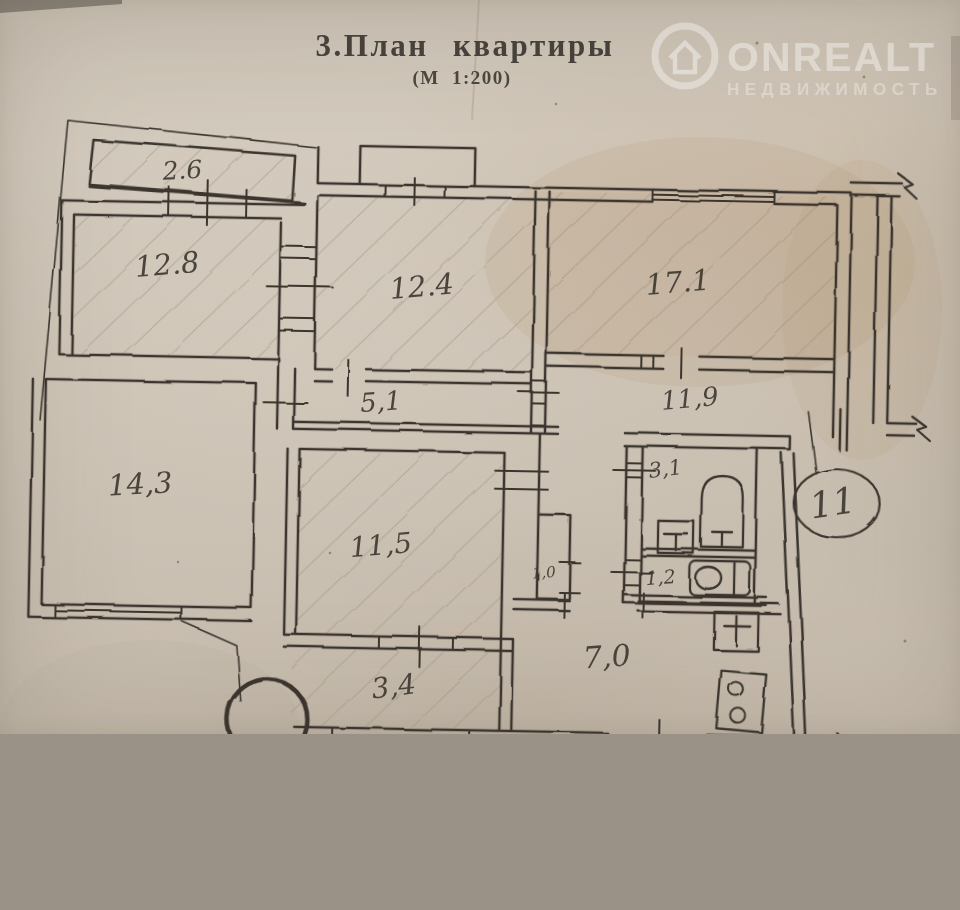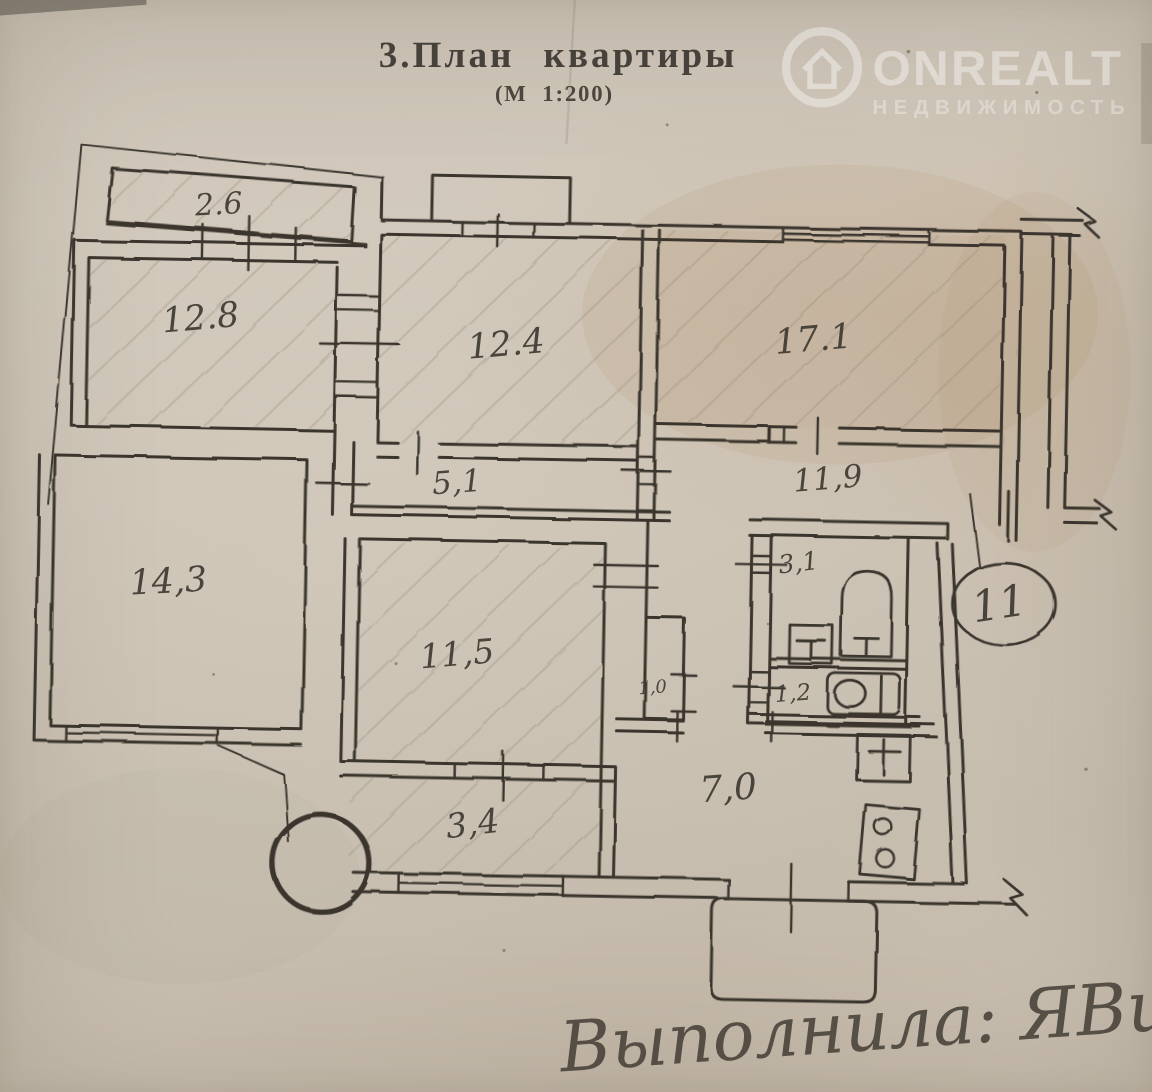--- a/index.html
+++ b/index.html
@@ -1,17 +1,17 @@
 <!DOCTYPE html>
 <html><head>
 <meta charset="utf-8">
 <style>
   html,body{margin:0;padding:0;background:#9a9287;}
   .photo{
-    position:relative;width:960px;height:910px;overflow:hidden;
+    position:relative;width:960px;height:734px;overflow:hidden;
     background:
       radial-gradient(480px 280px at 72% 28%, rgba(168,127,82,.11), transparent 70%),
       radial-gradient(240px 420px at 91% 34%, rgba(168,127,82,.09), transparent 70%),
       radial-gradient(760px 520px at 30% 50%, rgba(255,250,240,.10), transparent 75%),
       radial-gradient(500px 260px at 55% 95%, rgba(150,130,105,.10), transparent 75%),
       linear-gradient(178deg,#cdc4b7 0%,#d1c8bb 20%,#ccc2b4 48%,#c7bdaf 76%,#cabfb1 100%);
     box-shadow: inset 0 0 130px rgba(90,80,65,.22), inset 0 0 20px rgba(120,105,85,.15);
     font-family:"DejaVu Serif", serif;
   }
   svg{display:block;}

